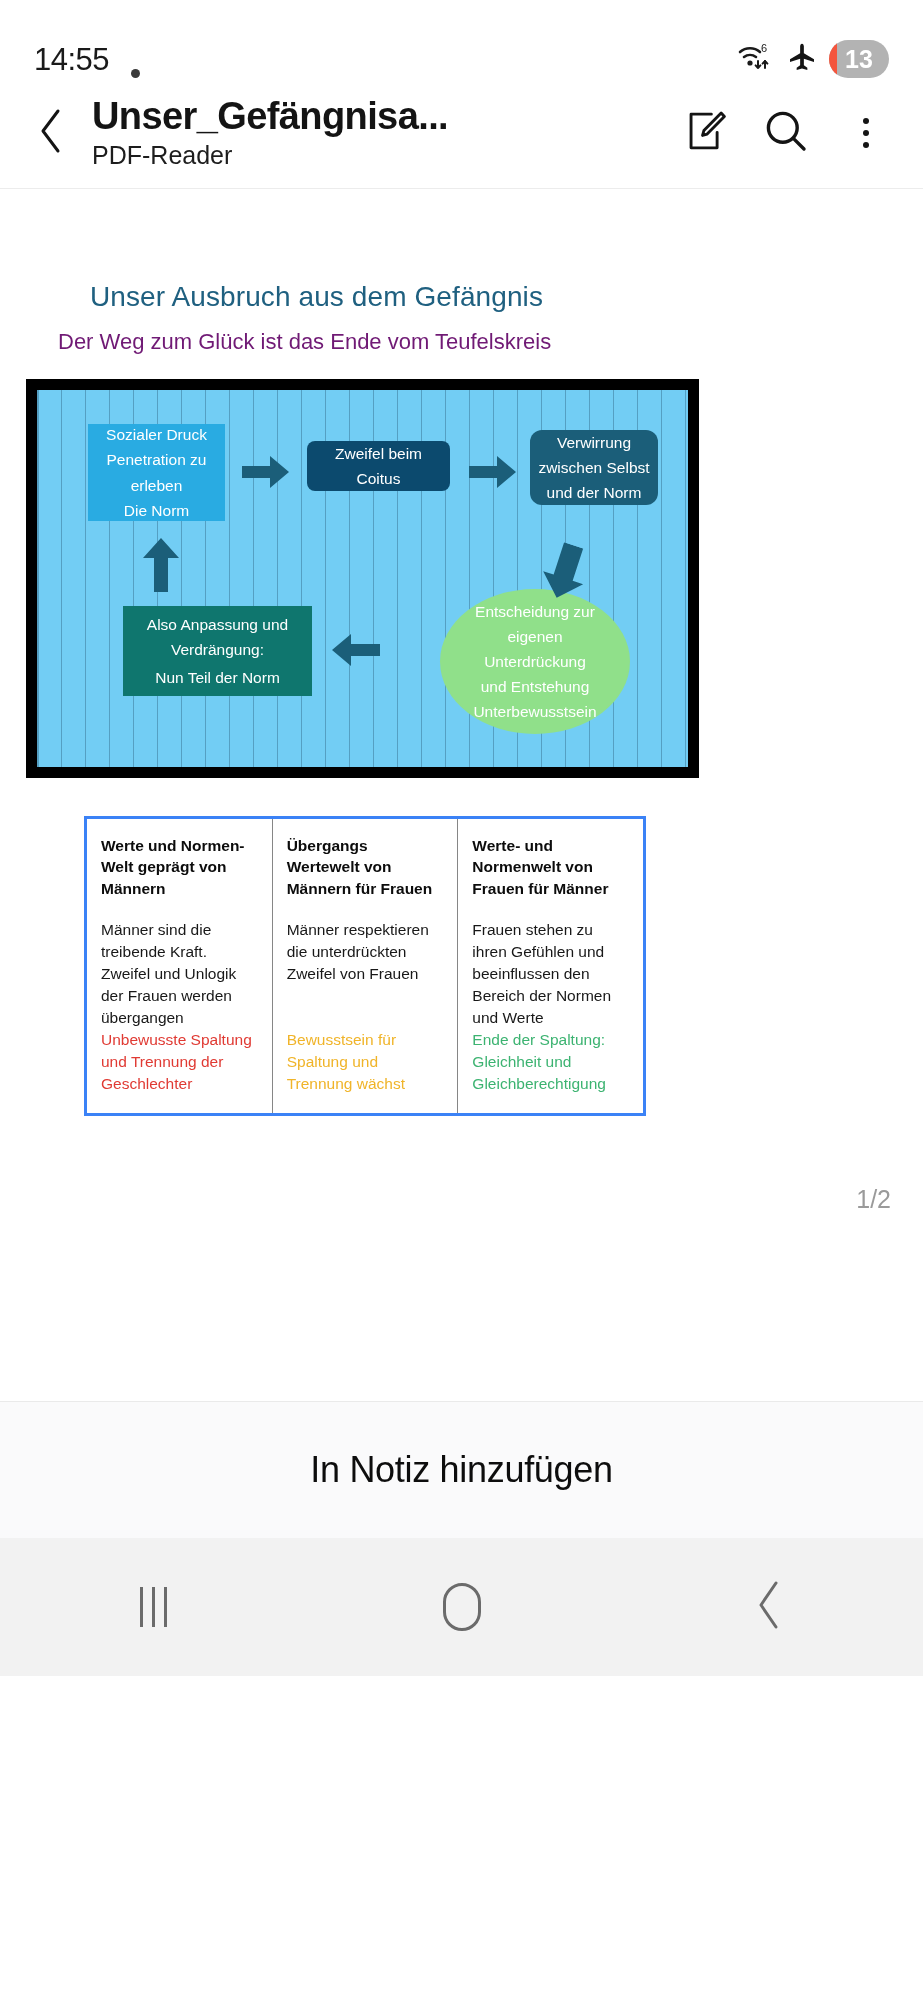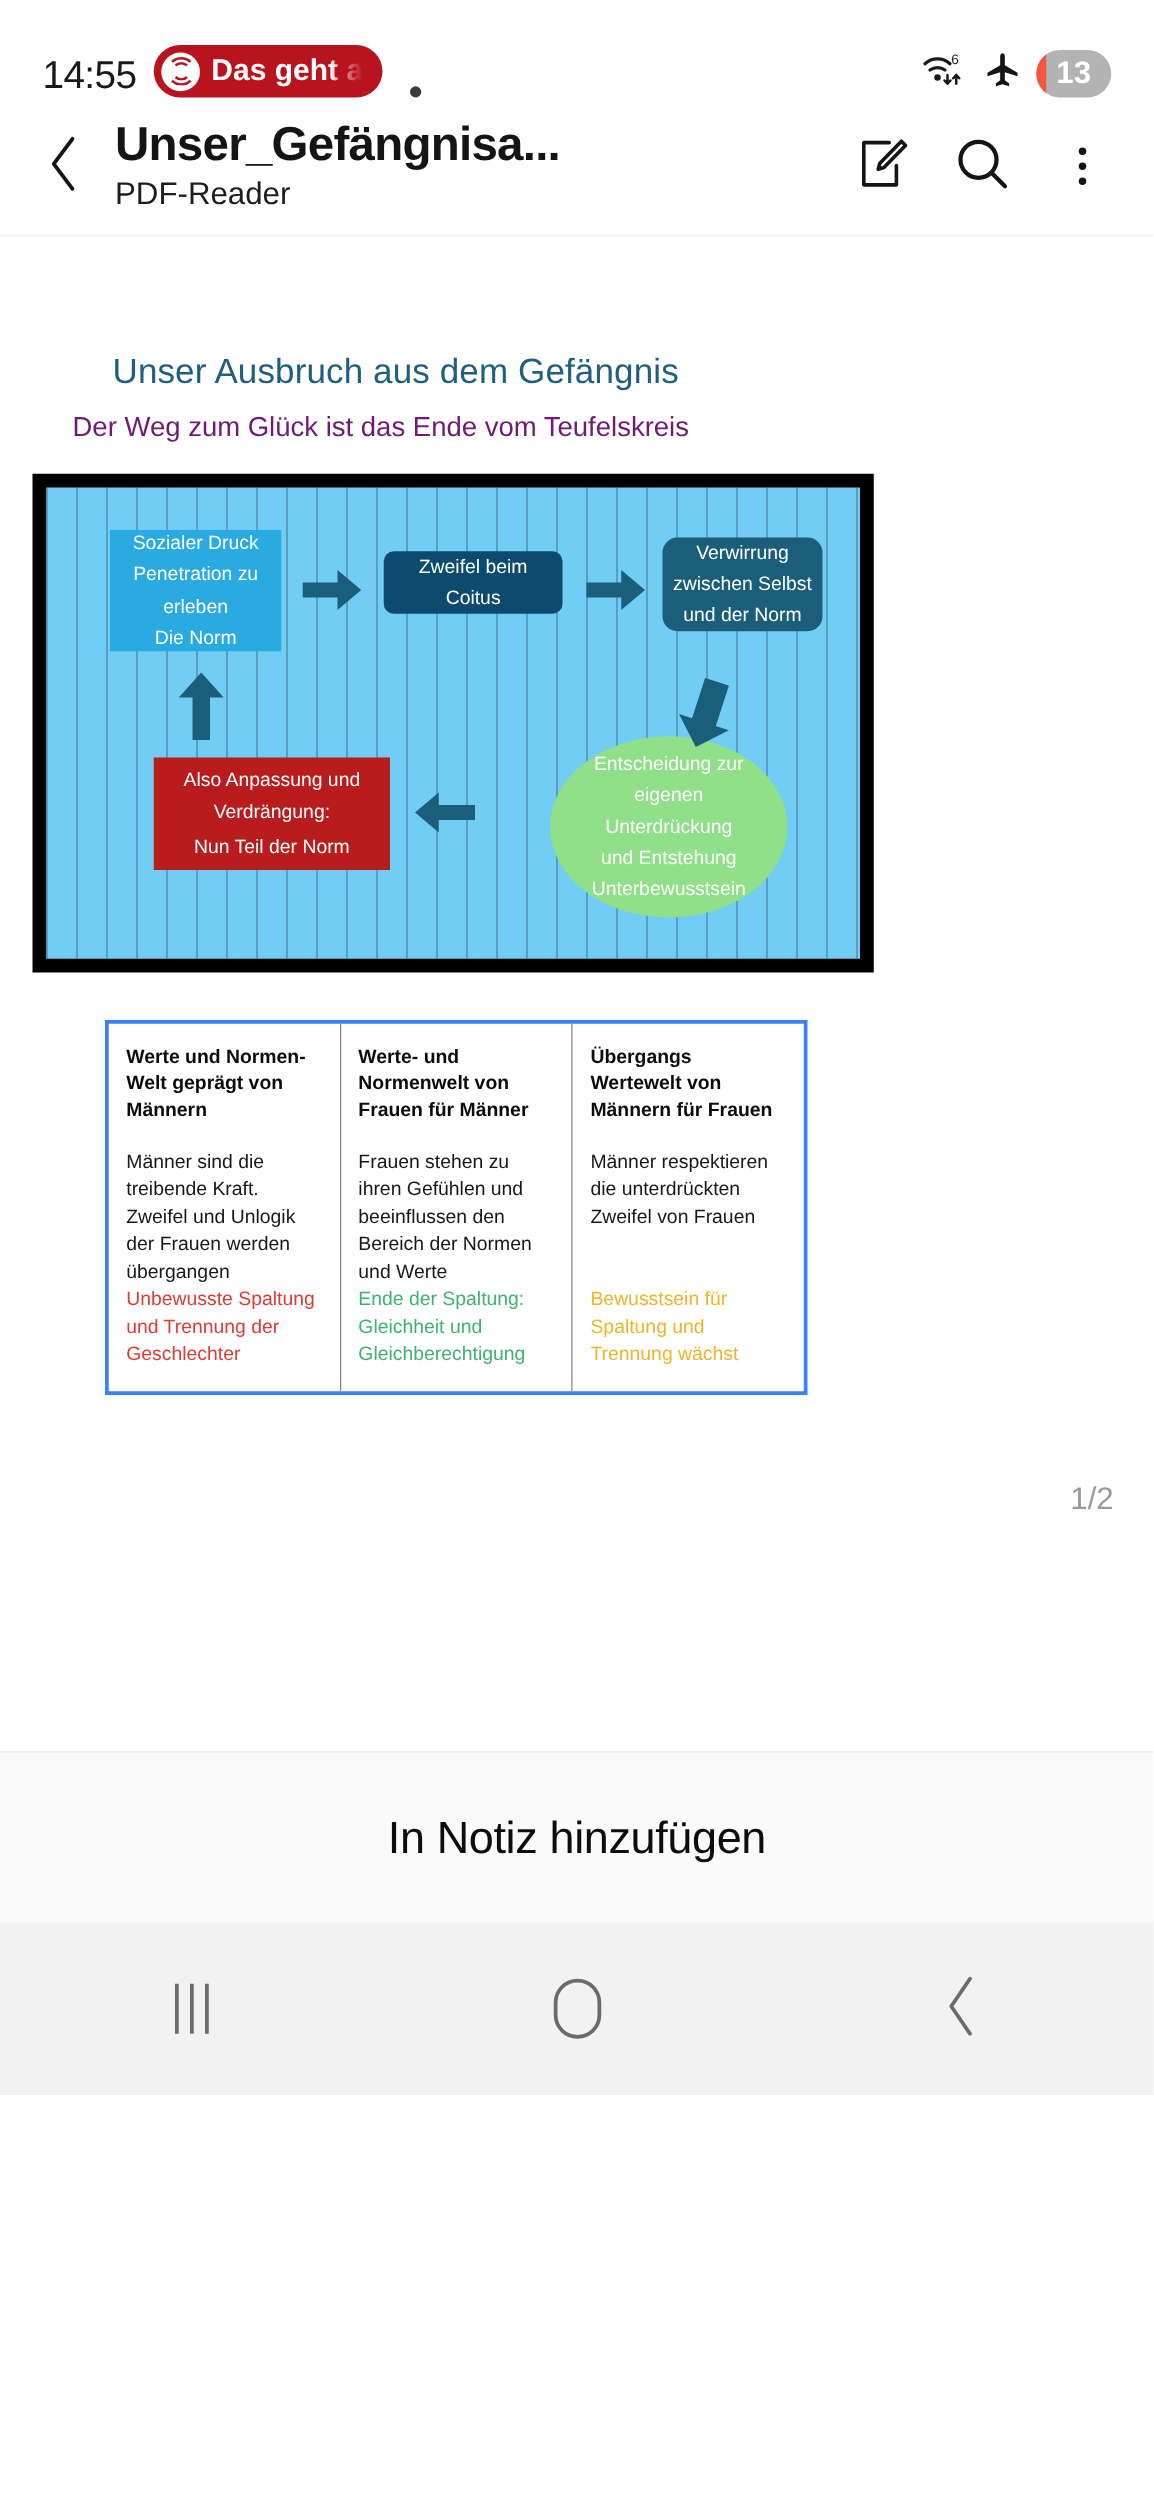--- a/index.html
+++ b/index.html
@@ -202,21 +202,21 @@
     justify-content:center;
     color:#ffffff;
     text-align:center;
     font-size:15.5px;
     line-height:1.62;
     padding:6px 8px;
   }
   .node-blue  { left:51px;  top:34px;  width:137px; height:97px;  background:#29abe2; }
   .node-yellow{ left:270px; top:51px;  width:143px; height:50px;  background:#0c4a6e; border-radius:8px; }
   .node-navy  { left:493px; top:40px;  width:128px; height:75px;  background:#1b5e79; border-radius:12px; }
-  .node-green { left:86px;  top:216px; width:189px; height:90px;  background:#b91c1c; }
+  .node-green { left:86px;  top:216px; width:189px; height:90px;  background:#0f766e; }
   .node-ell   { left:403px; top:199px; width:190px; height:145px; background:#90e08a; border-radius:50%; }
   .node p { margin:0; }
   .node .gap { height:11px; }
 
   .arrow { position:absolute; }
   .arrow svg { display:block; }
   .arr-1 { left:205px; top:64px; }
   .arr-2 { left:432px; top:64px; }
   .arr-3 { left:505px; top:154px; }
   .arr-4 { left:293px; top:242px; }
@@ -347,24 +347,20 @@
     border:3px solid #6b6b6b;
     border-radius:20px;
   }
 </style>
 </head>
 <body>
 
 <div class="statusbar">
   <div class="sb-time">14:55</div>
 
-  <div class="sb-pill">
-    <div class="sb-pill-icon"></div>
-    <div class="sb-pill-text">Das geht a</div>
-  </div>
 
   <div class="sb-dot"></div>
 
   <div class="sb-right">
     <span>
       <svg width="38" height="34" viewBox="0 0 38 34">
         <path d="M3 12 A15 15 0 0 1 23 12" stroke="#1a1a1a" stroke-width="2.6" fill="none" stroke-linecap="round"></path>
         <path d="M7 17 A10 10 0 0 1 19 17" stroke="#1a1a1a" stroke-width="2.6" fill="none" stroke-linecap="round"></path>
         <circle cx="13" cy="23" r="2.6" fill="#1a1a1a"></circle>
         <text x="24" y="12" font-size="11" font-family="Liberation Sans, sans-serif" fill="#1a1a1a">6</text>
@@ -497,28 +493,28 @@
     </div>
 
 
     <div class="cmp">
       <div class="cmp-col">
         <div class="cmp-head">Werte und Normen-Welt geprägt von Männern</div>
         <div class="cmp-body">Männer sind die treibende Kraft. Zweifel und Unlogik der Frauen werden übergangen</div>
         <div class="cmp-note note-red">Unbewusste Spaltung und Trennung der Geschlechter</div>
       </div>
       <div class="cmp-col">
+        <div class="cmp-head">Übergangs Wertewelt von Männern für Frauen</div>
+        <div class="cmp-body">Männer respektieren die unterdrückten Zweifel von Frauen</div>
+        <div class="cmp-note note-amber">Bewusstsein für Spaltung und Trennung wächst</div>
+      </div>
+      <div class="cmp-col">
         <div class="cmp-head">Werte- und Normenwelt von Frauen für Männer</div>
         <div class="cmp-body">Frauen stehen zu ihren Gefühlen und beeinflussen den Bereich der Normen und Werte</div>
         <div class="cmp-note note-green">Ende der Spaltung: Gleichheit und Gleichberechtigung</div>
-      </div>
-      <div class="cmp-col">
-        <div class="cmp-head">Übergangs Wertewelt von Männern für Frauen</div>
-        <div class="cmp-body">Männer respektieren die unterdrückten Zweifel von Frauen</div>
-        <div class="cmp-note note-amber">Bewusstsein für Spaltung und Trennung wächst</div>
       </div>
     </div>
   </div>
 
   <div class="pagecount">1/2</div>
 </div>
 
 <div class="filler"></div>
 
 <div class="notebar">

